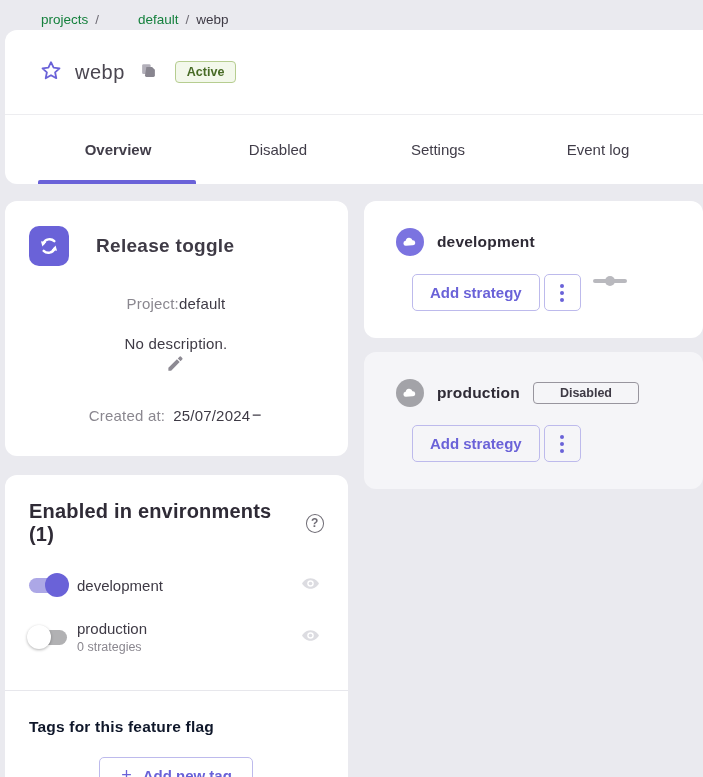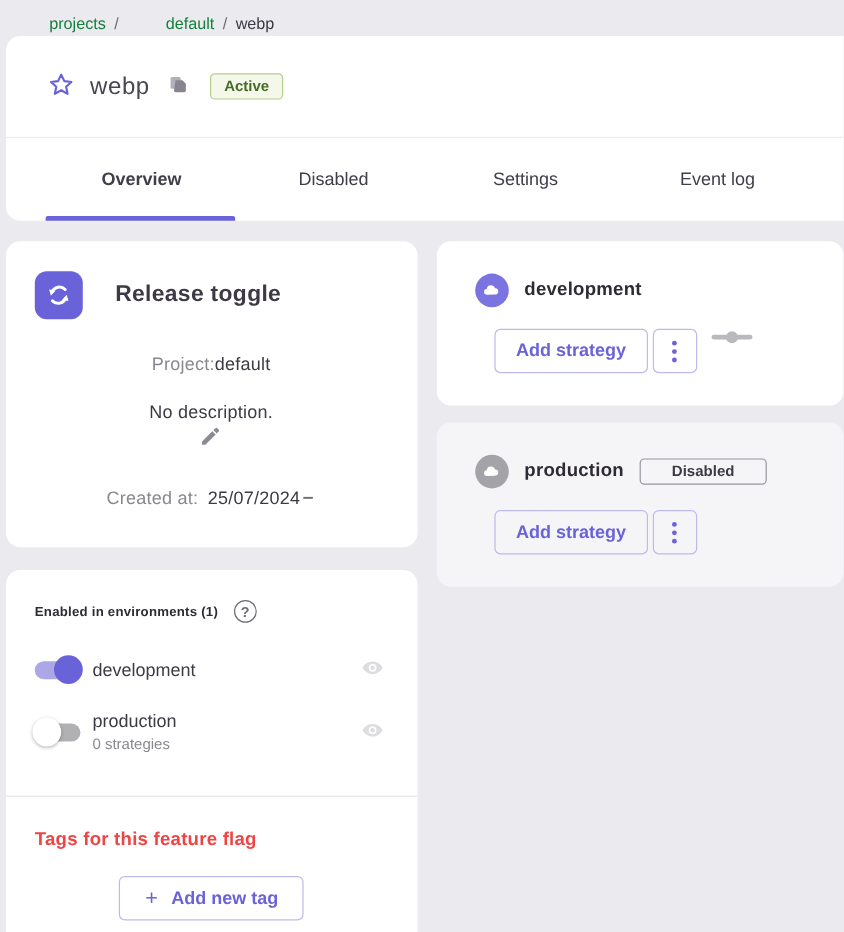--- a/index.html
+++ b/index.html
@@ -48,38 +48,38 @@
   .meta-row.created { margin-top:26px; }
   .muted { color:#8a878f; }
   .dark { color:#3e3a45; }
   .created-left { display:flex; gap:8px; }
   .icon-btn { background:none; border:none; cursor:pointer; display:flex; align-items:center; justify-content:center; padding:2px; }
   .collapse-btn { color:#6f6c75; font-size:16px; font-weight:bold; }
 
   
   .env-section { padding:25px 24px 16px 24px; }
   .env-title-row { display:flex; align-items:center; gap:13px; margin-bottom:24px; }
-  .env-title { font-size:11px; font-weight:bold; color:#2f2b36; letter-spacing:.2px; }
+  .env-title { font-size:20px; font-weight:bold; color:#2f2b36; letter-spacing:.2px; }
   .help-icon { width:19px; height:19px; border:1.5px solid #6f6c75; border-radius:50%; color:#6f6c75; font-size:12px; font-weight:bold; display:flex; align-items:center; justify-content:center; cursor:pointer; background:none; }
   .env-row { display:flex; align-items:center; margin-bottom:20px; }
   .switch { position:relative; width:38px; height:18px; margin-right:10px; flex:none; cursor:pointer; }
   .switch .track { position:absolute; top:2px; left:0; width:38px; height:15px; border-radius:8px; }
   .switch .thumb { position:absolute; top:-3px; width:24px; height:24px; border-radius:50%; }
   .switch.on .track { background:#aca7e6; }
   .switch.on .thumb { right:-2px; background:#6a62d8; }
   .switch.off .track { background:#b1b1b3; }
   .switch.off .thumb { left:-2px; background:#fff; box-shadow:0 1px 3px rgba(0,0,0,.3); }
   .env-names { flex:1; }
   .env-name { font-size:15px; color:#3e3a45; }
   .env-count { font-size:12.5px; color:#8a878f; margin-top:3px; }
   .divider { height:1px; background:#e7e7ec; }
 
   
   .tags-section { padding:27px 24px 25px 24px; }
-  .tags-title { font-size:15.5px; font-weight:bold; color:#ef4444; margin-bottom:21px; letter-spacing:.2px; }
+  .tags-title { font-size:15.5px; font-weight:bold; color:#0f172a; margin-bottom:21px; letter-spacing:.2px; }
   .add-tag-btn { display:flex; align-items:center; justify-content:center; gap:11px; margin:0 auto; width:154px; height:37px; background:#fff; border:1px solid #bdbaec; border-radius:5px; color:#6a62d8; font-size:15px; font-weight:bold; cursor:pointer; font-family:inherit; }
   .plus-glyph { font-size:18px; font-weight:normal; }
 
   
   .env-panel { border-radius:12px; padding:27px 20px 27px 32px; background:#fff; }
   .env-panel.disabled { background:#f5f5f8; }
   .panel-head { display:flex; align-items:center; gap:13px; }
   .cloud-circle { width:28px; height:28px; border-radius:50%; display:flex; align-items:center; justify-content:center; flex:none; }
   .cloud-circle.purple { background:#7b73e0; }
   .cloud-circle.gray { background:#a3a3a8; }

